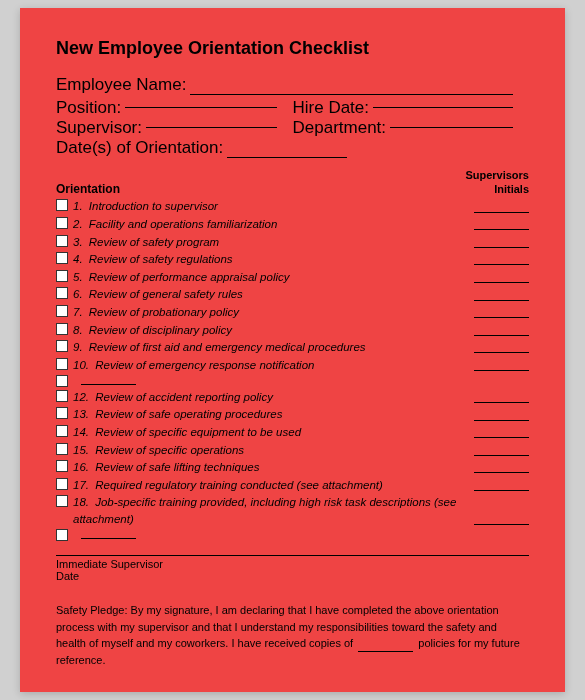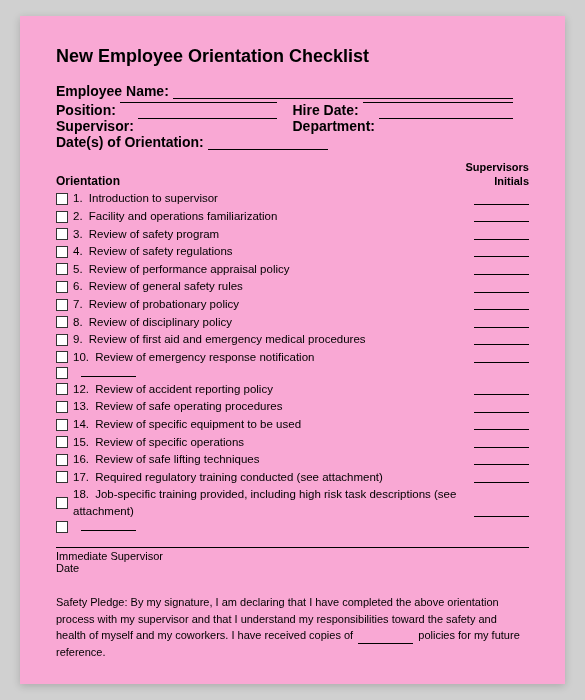--- a/index.html
+++ b/index.html
@@ -5,21 +5,21 @@
     * { box-sizing: border-box; margin: 0; padding: 0; }
     body {
       background: #d0d0d0;
       display: flex;
       justify-content: center;
       align-items: center;
       min-height: 700px;
       font-family: Arial, sans-serif;
     }
     .page {
-      background: #f9a8d4;
+      background: #ef4444;
       width: 545px;
       min-height: 660px;
       padding: 30px 36px 24px 36px;
       box-shadow: 0 2px 8px rgba(0,0,0,0.18);
     }
     .title {
       font-size: 18px;
       font-weight: bold;
       margin-bottom: 16px;
       color: #000;
@@ -30,42 +30,41 @@
     .form-row {
       display: flex;
       align-items: flex-end;
       margin-bottom: 3px;
       font-size: 11.5px;
       color: #000;
     }
     .form-label {
       white-space: nowrap;
       margin-right: 4px;
-      font-size: 14px;
-      font-weight: bold;
+      font-size: 17px;
     }
     .form-line {
       border-bottom: 1px solid #000;
       flex: 1;
       min-width: 40px;
       margin-right: 16px;
     }
     .form-line-short {
       border-bottom: 1px solid #000;
       width: 120px;
       margin-right: 16px;
     }
     .form-row-multi {
       display: flex;
       align-items: flex-end;
       gap: 0;
     }
     .form-pair {
       display: flex;
-      align-items: flex-start;
+      align-items: center;
       flex: 1;
     }
     .checklist-header {
       display: flex;
       justify-content: space-between;
       align-items: flex-end;
       margin-top: 10px;
       margin-bottom: 2px;
     }
     .checklist-header-left {
@@ -73,23 +72,24 @@
       font-size: 12px;
     }
     .checklist-header-right {
       font-weight: bold;
       font-size: 11px;
       text-align: right;
       line-height: 1.3;
     }
     .checklist-item {
       display: flex;
-      align-items: center;
+      align-items: flex-start;
       margin-bottom: 1.5px;
       font-size: 11.5px;
+      font-style: italic;
     }
     .cb {
       width: 12px;
       height: 12px;
       border: 1px solid #333;
       display: inline-block;
       margin-right: 5px;
       margin-top: 1px;
       flex-shrink: 0;
       background: #fff;

